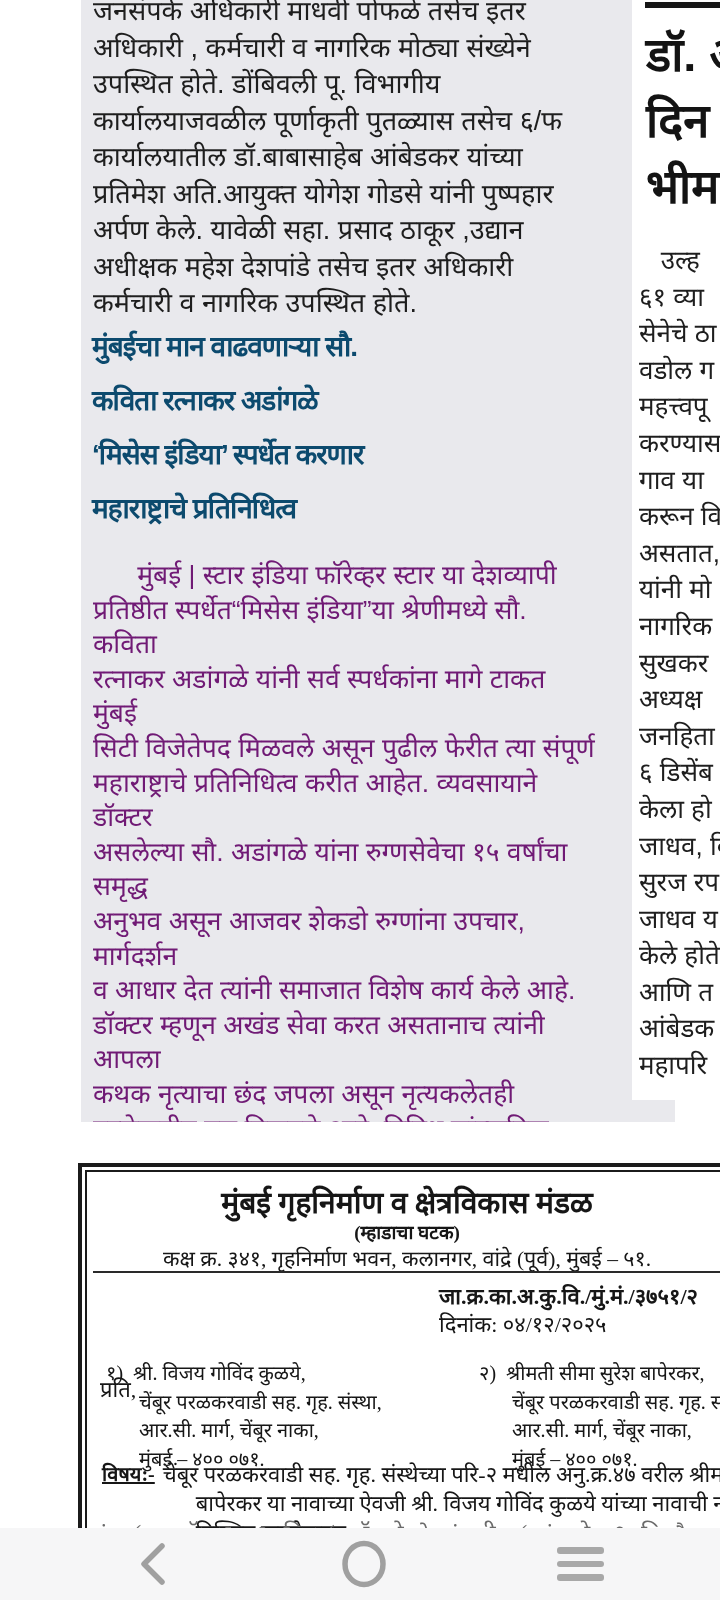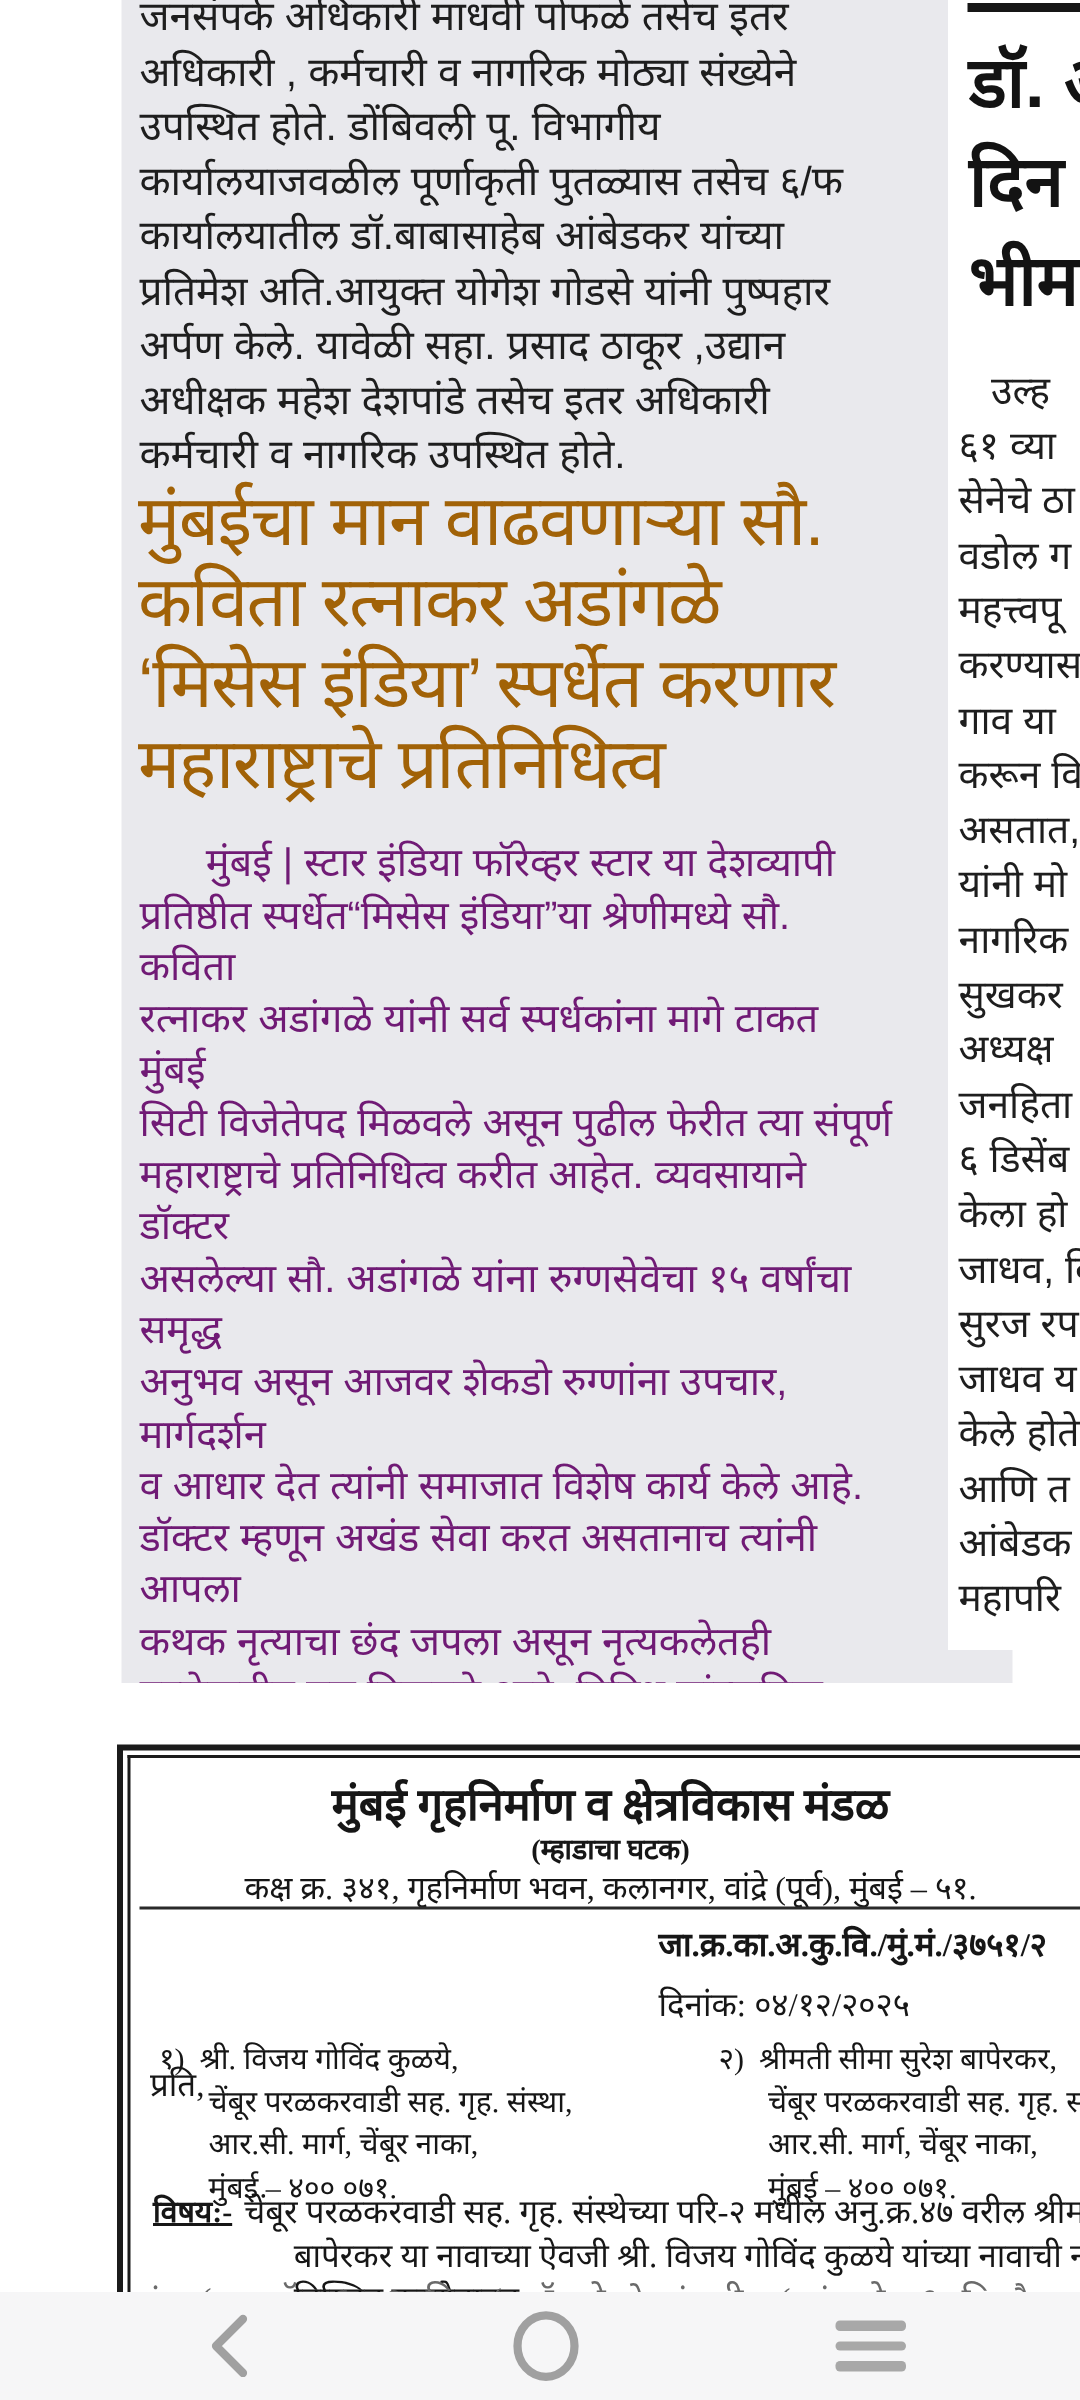--- a/index.html
+++ b/index.html
@@ -3,38 +3,38 @@
 <meta charset="utf-8">
 <style>
   html,body{margin:0;padding:0;}
   body{width:720px;height:1600px;background:#ffffff;font-family:"Liberation Sans",sans-serif;}
   .screen{position:relative;width:720px;height:1600px;overflow:hidden;background:#ffffff;}
   .lines{white-space:pre-line;}
 
   
   .article-block{position:absolute;left:81px;top:0;width:594px;height:1122px;background:#e9e9ed;overflow:hidden;}
   .para1{position:absolute;left:12px;top:-7px;width:500px;font-size:27px;line-height:36.5px;color:#1e1e1e;}
-  .headline{position:absolute;left:11px;top:320px;width:505px;font-size:47px;line-height:54px;font-weight:400;color:#a16207;letter-spacing:-1px;}
+  .headline{position:absolute;left:11px;top:320px;width:505px;font-size:28px;line-height:54px;font-weight:700;color:#0c4a6e;letter-spacing:-1px;}
   .para2{position:absolute;left:12px;top:558px;width:502px;font-size:26.5px;line-height:34.6px;color:#701a75;}
 
   
   .side-column{position:absolute;left:632px;top:0;width:88px;height:1100px;overflow:hidden;background:#ffffff;}
   .side-rule{position:absolute;left:13px;top:2px;width:320px;height:6px;background:#161616;}
   .side-headline{position:absolute;left:14px;top:22px;width:400px;font-size:47px;line-height:66px;font-weight:800;color:#131313;}
   .side-body{position:absolute;left:7px;top:242px;width:420px;font-size:26px;line-height:36.6px;color:#1e1e1e;}
 
   
   .notice-box{position:absolute;left:78px;top:1163px;width:762px;height:420px;border:4px solid #1b1b1b;background:#ffffff;font-family:"Liberation Serif",serif;color:#161616;}
   .notice-inner{position:absolute;left:3px;top:3px;right:3px;bottom:-3px;border:2px solid #1b1b1b;border-bottom:none;}
   .n-title{position:absolute;left:0;top:9px;width:640px;text-align:center;font-size:30px;font-weight:bold;}
   .n-subtitle{position:absolute;left:0;top:47px;width:640px;text-align:center;font-size:19px;font-weight:bold;}
   .n-addr{position:absolute;left:0;top:71px;width:640px;text-align:center;font-size:21.5px;}
   .n-rule{position:absolute;left:6px;top:99px;width:720px;height:2px;background:#2a2a2a;}
   .n-ref{position:absolute;left:352px;top:108px;font-size:22px;font-weight:bold;white-space:nowrap;}
-  .n-date{position:absolute;left:352px;top:136px;font-size:22px;margin-top:12px;}
+  .n-date{position:absolute;left:352px;top:136px;font-size:22px;}
   .n-prati{position:absolute;left:13px;top:161px;font-size:22px;margin-top:40px;}
   .n-recip{position:absolute;top:187px;width:360px;font-size:20px;line-height:28.5px;text-indent:-33px;padding-left:33px;}
   .n-recip1{left:19px;}
   .n-recip2{left:392px;}
   .n-subject{position:absolute;left:15px;top:288px;display:flex;align-items:flex-start;width:740px;}
   .n-subject-label{font-size:20px;font-weight:bold;text-decoration:underline;flex:0 0 auto;margin-right:8px;text-align:right;}
   .n-subject-text{font-size:22px;line-height:29px;}
   .ghost-line{position:absolute;left:96px;top:1516px;width:615px;height:13px;overflow:hidden;font-size:23px;color:#6a6a6a;letter-spacing:9px;font-family:"Liberation Serif",serif;}
 
   

